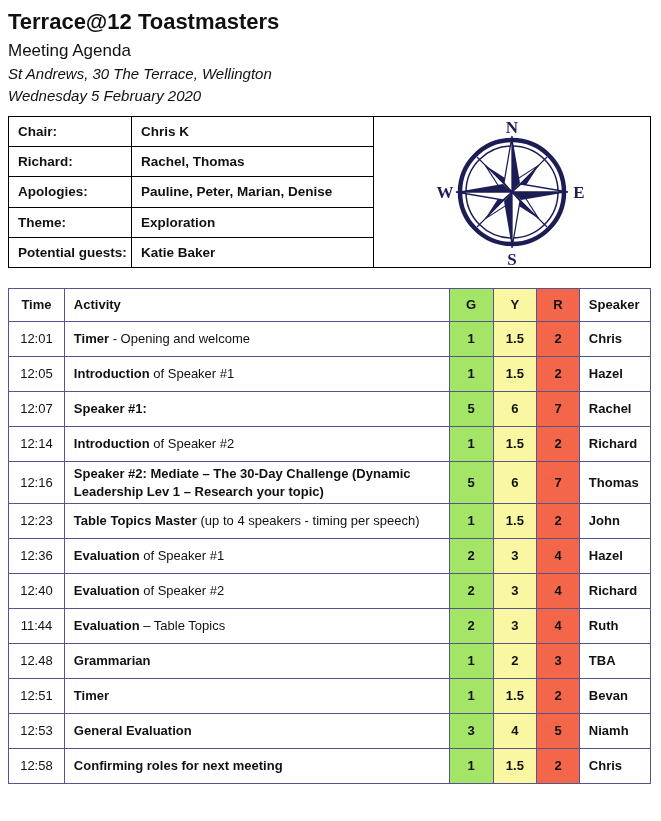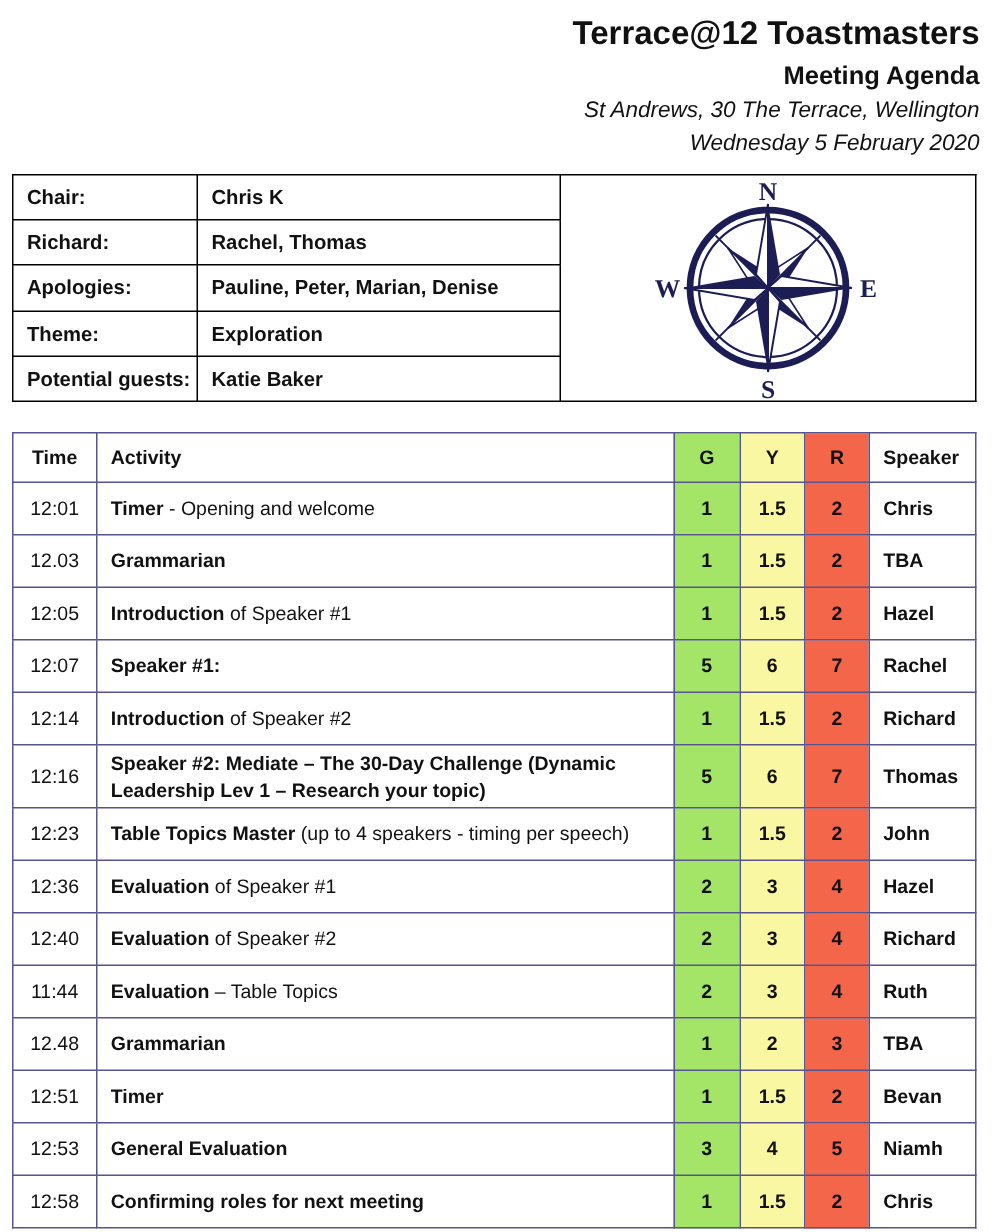--- a/index.html
+++ b/index.html
@@ -4,23 +4,23 @@
 <style>
   * { margin:0; padding:0; box-sizing:border-box; }
   html,body { background:#fff; }
   body {
     width:661px; height:821px; overflow:hidden;
     font-family:"Liberation Sans", sans-serif; color:#111;
   }
   .page { padding:8px 8px 0 8px; }
 
   
-  .hdr { text-align:right; }
+  .hdr { text-align:left; }
   .hdr .title   { font-size:22px; font-weight:bold; line-height:28px; }
-  .hdr .subtitle{ font-size:17px; font-weight:bold; line-height:25px; margin-top:2px; }
+  .hdr .subtitle{ font-size:17px; font-weight:normal; line-height:25px; margin-top:2px; }
   .hdr .ital    { font-style:italic; font-size:15px; line-height:22px; }
 
   
   .top { display:flex; align-items:stretch; margin-top:9px; }
   table.info { border-collapse:collapse; width:366px; table-layout:fixed; }
   table.info td {
     border:1.5px solid #000; font-weight:bold; font-size:13.5px;
     height:28px; vertical-align:middle; padding:0 4px 0 9px;
   }
   td.ilabel { width:123px; }
@@ -153,28 +153,20 @@
 
         <tr>
           <td class="c-time">12:01</td>
           <td class="c-act"><span class="b">Timer</span><span> - Opening and welcome</span></td>
           <td class="c-g">1</td>
           <td class="c-y">1.5</td>
           <td class="c-r">2</td>
           <td class="c-spk">Chris</td>
         </tr>
 
-        <tr>
-          <td class="c-time">12.03</td>
-          <td class="c-act"><span class="b">Grammarian</span><span></span></td>
-          <td class="c-g">1</td>
-          <td class="c-y">1.5</td>
-          <td class="c-r">2</td>
-          <td class="c-spk">TBA</td>
-        </tr>
 
         <tr>
           <td class="c-time">12:05</td>
           <td class="c-act"><span class="b">Introduction</span><span> of Speaker #1</span></td>
           <td class="c-g">1</td>
           <td class="c-y">1.5</td>
           <td class="c-r">2</td>
           <td class="c-spk">Hazel</td>
         </tr>
 

